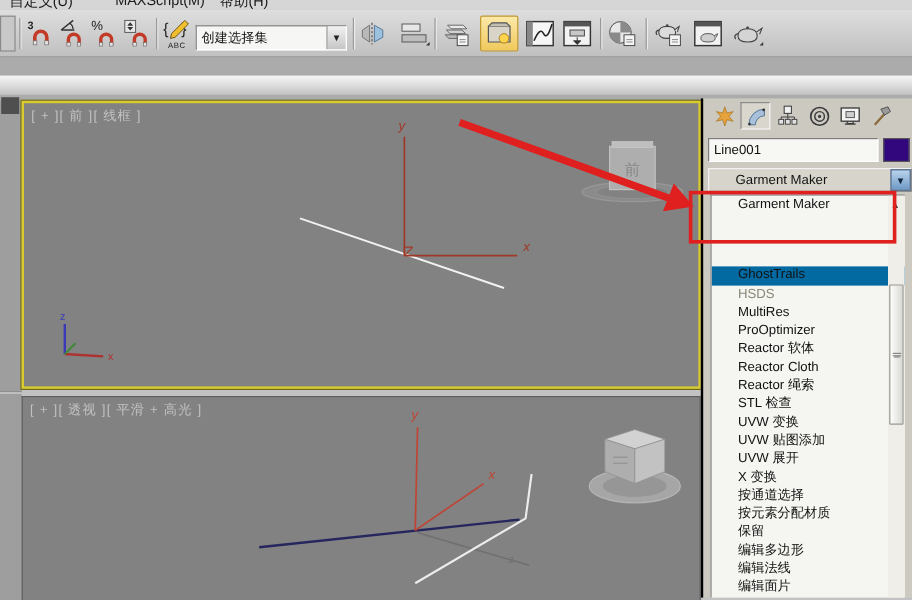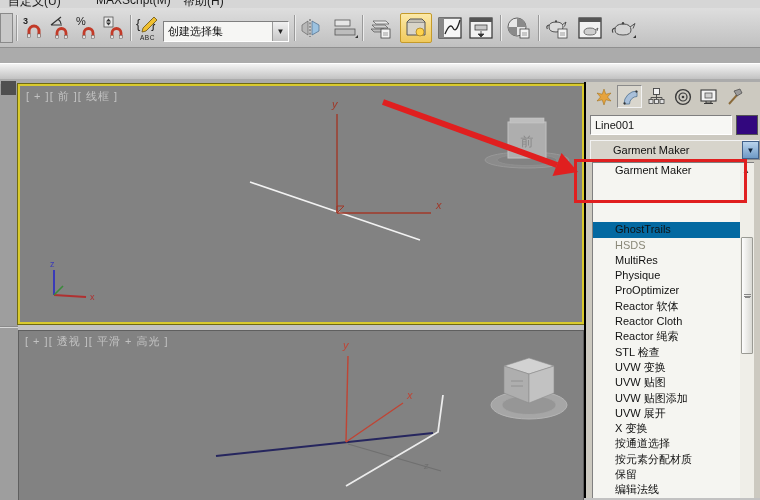--- a/index.html
+++ b/index.html
@@ -346,34 +346,33 @@
     <span class="val">Garment Maker</span>
     <span class="dd">▼</span>
   </div>
 
   <div id="modlist">
     <div id="modrows">
         <div class="mrow normal">Garment Maker</div>
         <div class="mrow highlighted">GhostTrails</div>
         <div class="mrow dimmed">HSDS</div>
         <div class="mrow normal">MultiRes</div>
-        <div class="mrow normal">Physique</div>
         <div class="mrow normal">ProOptimizer</div>
         <div class="mrow normal">Reactor 软体</div>
         <div class="mrow normal">Reactor Cloth</div>
         <div class="mrow normal">Reactor 绳索</div>
         <div class="mrow normal">STL 检查</div>
         <div class="mrow normal">UVW 变换</div>
-        <div class="mrow normal">UVW 贴图</div>
         <div class="mrow normal">UVW 贴图添加</div>
         <div class="mrow normal">UVW 展开</div>
         <div class="mrow normal">X 变换</div>
         <div class="mrow normal">按通道选择</div>
         <div class="mrow normal">按元素分配材质</div>
         <div class="mrow normal">保留</div>
+        <div class="mrow normal">编辑多边形</div>
         <div class="mrow normal">编辑法线</div>
         <div class="mrow normal">编辑面片</div>
       </div>
     <div id="listscroll">
       <span class="up">▲</span>
       <div class="thumb">
           <div class="grip"></div>
         </div>
     </div>
   </div>

